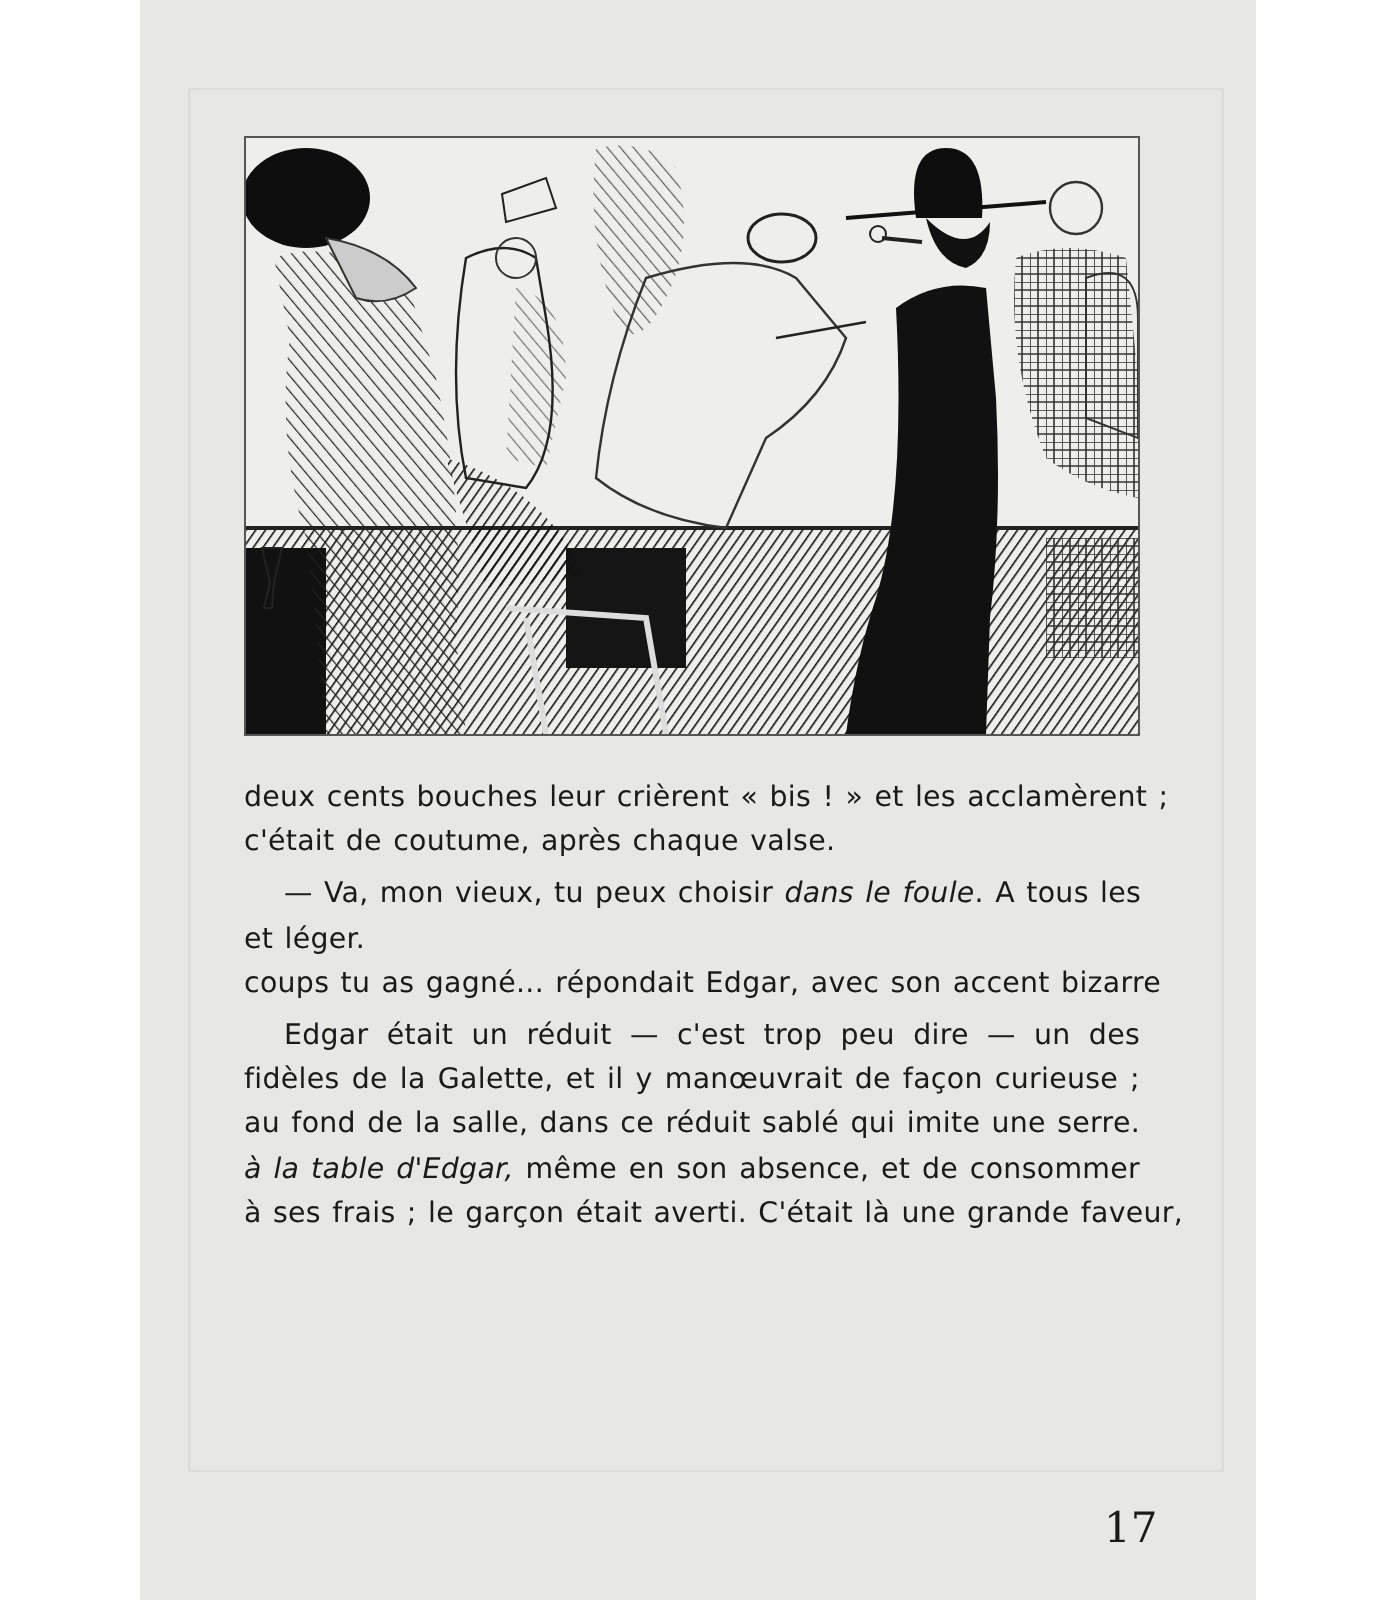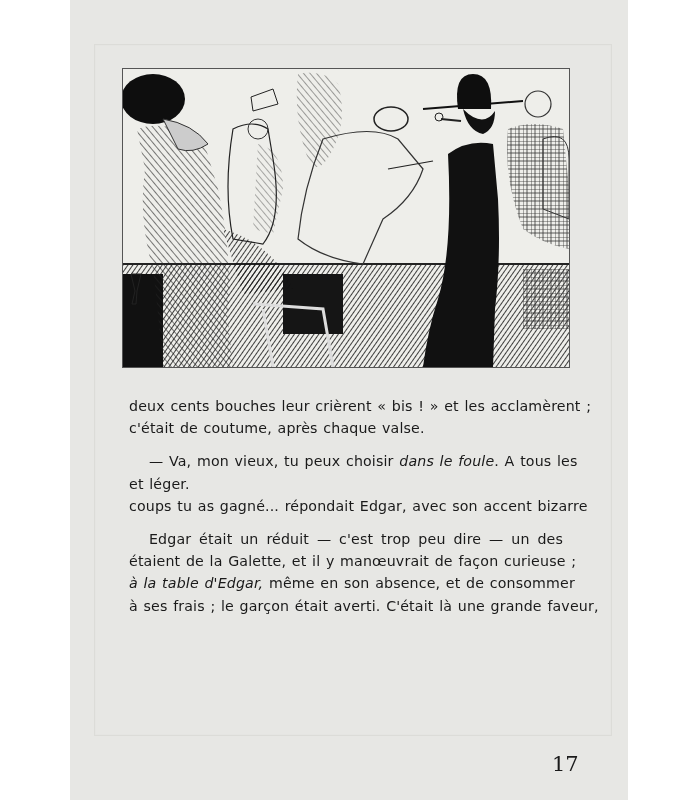--- a/index.html
+++ b/index.html
@@ -18,21 +18,21 @@
   .etching {
     position: absolute; left: 122px; top: 68px; width: 446px; height: 298px;
     background: #eeeeea; border: 1px solid #555; overflow: hidden;
   }
   .etching svg { width: 100%; height: 100%; display: block; }
   .text-block {
     position: absolute; left: 118px; top: 384px; width: 456px;
     font-family: "DejaVu Sans", sans-serif; font-size: 14.2px; line-height: 22.2px;
     color: #1a1a1a; text-align: justify; letter-spacing: 0.15px; word-spacing: 1px;
   }
-  .text-block p { margin: 11px; }
+  .text-block p { margin: 4px; }
   .text-block .line { display: block; text-align: justify; text-align-last: justify; white-space: nowrap; }
   .text-block .line.last { text-align-last: left; }
   em { }
   .page-number {
     position: absolute; left: 552px; top: 752px;
     font-family: "DejaVu Serif", serif; font-size: 21px; color: #1a1a1a;
   }
 </style>
 </head>
 <body>
@@ -100,19 +100,20 @@
       <span class="line">deux cents bouches leur crièrent « bis ! » et les acclamèrent ;</span>
       <span class="line last">c'était de coutume, après chaque valse.</span>
     </p>
     <p>
       <span class="line" style="text-indent: 20px;"><span>— Va, mon vieux, tu peux choisir </span><em>dans le foule</em><span>. A tous les</span></span>
       <span class="line last">et léger.</span>
       <span class="line">coups tu as gagné... répondait Edgar, avec son accent bizarre</span>
     </p>
     <p>
       <span class="line" style="text-indent: 20px;">Edgar était un réduit — c'est trop peu dire — un des</span>
-      <span class="line">étaient de la Galette, et il y manœuvrait de façon curieuse ;</span>
+      <span class="line">fidèles de la Galette, et il y manœuvrait de façon curieuse ;</span>
+      <span class="line">au fond de la salle, dans ce réduit sablé qui imite une serre.</span>
       <span class="line"><em>à la table d'Edgar,</em><span> même en son absence, et de consommer</span></span>
       <span class="line last">à ses frais ; le garçon était averti. C'était là une grande faveur,</span>
     </p>
   </div>
 
 <div class="page-number">17</div>
 
 </body></html>

